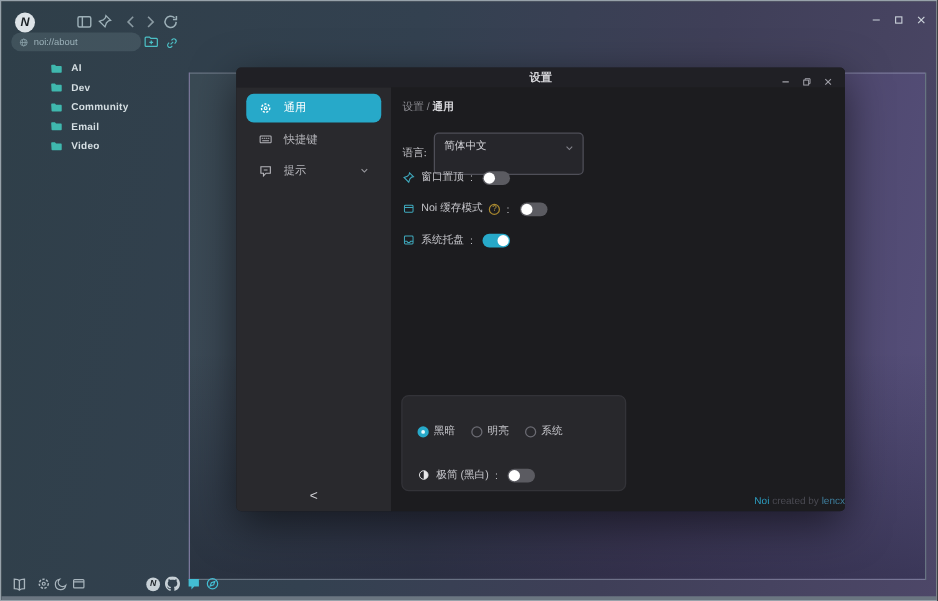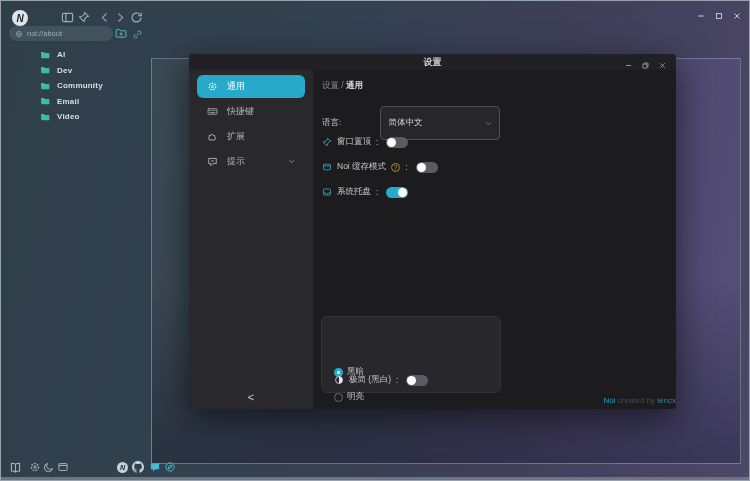--- a/index.html
+++ b/index.html
@@ -69,38 +69,38 @@
   .nav-item.sel { background:#27a9c9; color:#fff; }
   .nav-item .chev { position:absolute; right:9px; width:9px; height:9px; color:#9a9aa0; }
   .collapse { position:absolute; bottom:6px; left:0; width:100%; text-align:center; color:#cfcfd4;
     font-size:11px; background:none; border:0; cursor:pointer; }
   .dcontent { flex:1; position:relative; background:#1c1c1f; }
   .crumb { position:absolute; left:9px; top:10px; font-size:8.5px; }
   .crumb .dim { color:#8a8a90; } .crumb .cur { color:#dadade; font-weight:bold; }
   .lang { position:absolute; left:9px; top:36px; display:flex; align-items:center; gap:6px;
     font-size:8.5px; color:#c6c6cb;font-family:Liberation Serif, serif; }
   .select { width:120px; height:19px; background:#26262b; border:1px solid #4f4f58; border-radius:4px;
-    display:flex; align-items:center; padding:16px 7px; color:#d2d2d7; position:relative; cursor:pointer; font-size:8.5px;margin-left:33px; }
+    display:flex; align-items:flex-end; padding:16px 7px; color:#d2d2d7; position:relative; cursor:pointer; font-size:8.5px; }
   .select .chev { position:absolute; right:6px; width:9px; height:9px; color:#84848c; }
   .setrow { position:absolute; left:9px; display:flex; align-items:center; gap:5px; font-size:8.5px; color:#c6c6cb; }
   .r1{top:66px}.r2{top:91px}.r3{top:116px}
   .setrow .ic { width:10px; height:10px; color:#3fa9bd; }
   .help { width:9px; height:9px; border:1px solid #a8872e; border-radius:50%; color:#c2a23f;
     font-size:6.5px; display:flex; align-items:center; justify-content:center; cursor:default; }
   .toggle { width:22px; height:11px; border-radius:6px; background:#5b5b61; position:relative;
     margin-left:3px; cursor:pointer; flex:none; }
   .toggle .knob { position:absolute; top:1px; left:1px; width:9px; height:9px; border-radius:50%; background:#fff; }
   .toggle.on { background:#27a9c9; }
   .toggle.on .knob { left:auto; right:1px; }
   .theme-card { position:absolute; left:8px; top:246px; width:180px; height:77px; background:#28282c;
     border:1px solid #333338; border-radius:6px; }
   .tc-head { height:24px; display:flex; align-items:center; padding-left:12px; font-size:9px;
     font-weight:bold; color:#e2e2e6; border-bottom:1px solid #3a3a40; }
-  .tc-radios { position:absolute; left:12px; top:49px; display:flex; gap:13px; align-items:flex-end;
-    font-size:8.5px; color:#c6c6cb;flex-direction:column; }
+  .tc-radios { position:absolute; left:12px; top:22px; display:flex; gap:13px; align-items:flex-end;
+    font-size:8.5px; color:#c6c6cb; }
   .radio { display:flex; align-items:center; gap:4px; cursor:pointer; }
   .rdot { width:9px; height:9px; border-radius:50%; border:1px solid #6c6c74; position:relative; }
   .radio.sel .rdot { border:0; background:#27a9c9; }
   .radio.sel .rdot::after { content:""; position:absolute; left:3px; top:3px; width:3px; height:3px;
     border-radius:50%; background:#eafcff; }
   .tc-min { position:absolute; left:12px; top:57px; display:flex; align-items:center; gap:5px;
     font-size:8.5px; color:#c6c6cb; }
   .tc-min .ic { width:10px; height:10px; color:#e8e8ea; }
   .dfoot { position:absolute; left:0; right:0; bottom:4px; text-align:right; font-size:8px; }
   .dfoot .a { color:#2c9ec2; } .dfoot .m { color:#4a4a52; } .dfoot .au { color:#3e7e9d; }
@@ -383,28 +383,20 @@
             </span>
           <span>通用</span>
         </div>
         <div class="nav-item">
           <span class="ic">
               <svg>
                 <use href="#i-keyboard"></use>
               </svg>
             </span>
           <span>快捷键</span>
-        </div>
-        <div class="nav-item">
-          <span class="ic">
-              <svg>
-                <use href="#i-ext"></use>
-              </svg>
-            </span>
-          <span>扩展</span>
         </div>
         <div class="nav-item">
           <span class="ic">
               <svg>
                 <use href="#i-chat"></use>
               </svg>
             </span>
           <span>提示</span>
           <span class="ic chev">
               <svg>

